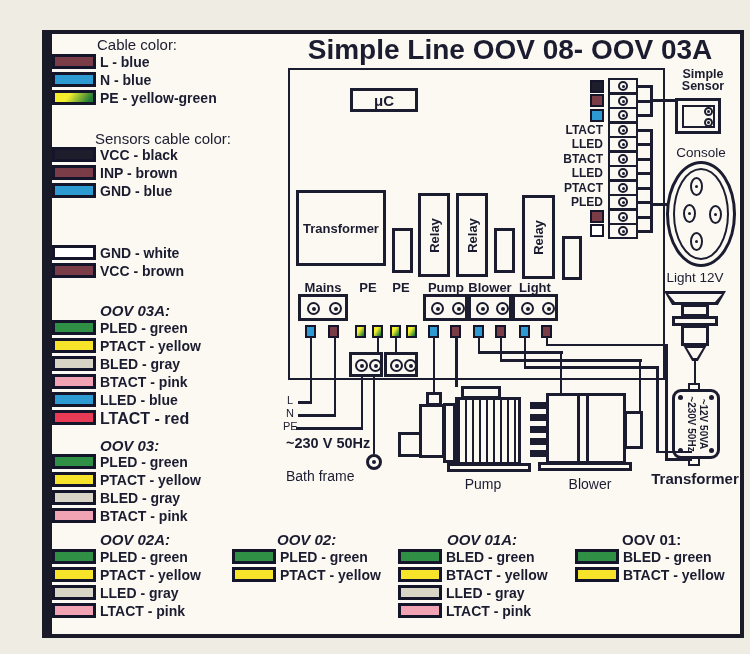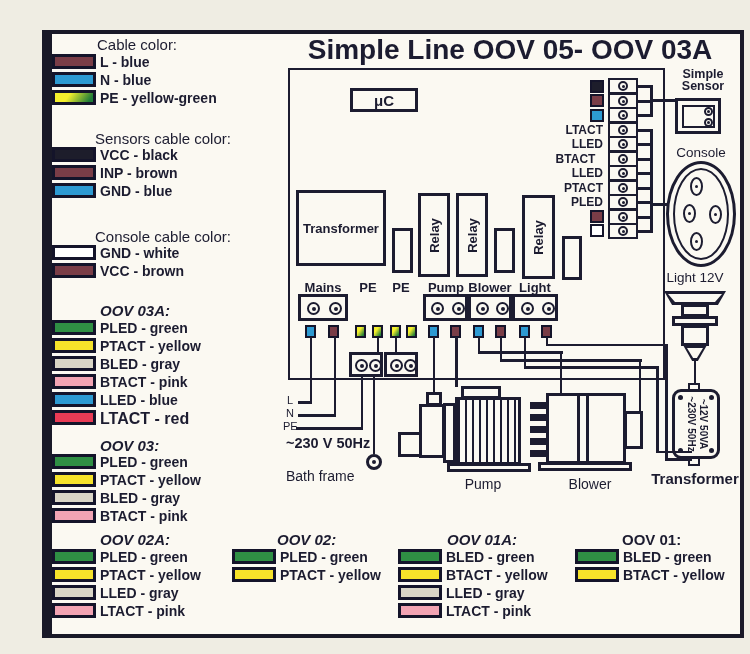--- a/index.html
+++ b/index.html
@@ -27,39 +27,38 @@
   .cflex{display:flex;align-items:center;justify-content:center}
   .vtext{transform:rotate(-90deg);font-weight:700;font-size:13px;white-space:nowrap}
   .scr{position:absolute;width:5px;height:5px;border-radius:50%;background:#1c1c30}
 </style>
 </head>
 <body>
 
 <div class="page">
   <div class="frame"></div>
 
-  <div class="lbl b" style="left:290px;top:34px;width:440px;text-align:center;font-size:28px">Simple Line OOV 05- OOV 03A</div>
+  <div class="lbl b" style="left:290px;top:34px;width:440px;text-align:center;font-size:28px">Simple Line OOV 08- OOV 03A</div>
 
   <div class="lbl" style="left:97px;top:36px;font-size:15px">Cable color:</div>
   <div class="sw" style="left: 52px; top: 54px; background: rgb(122, 61, 71);"></div>
   <div class="lbl b" style="left:100px;top:54px;font-size:14px">L - blue</div>
   <div class="sw" style="left: 52px; top: 72px; background: rgb(45, 154, 210);"></div>
   <div class="lbl b" style="left:100px;top:72px;font-size:14px">N - blue</div>
   <div class="sw" style="left: 52px; top: 90px; background: linear-gradient(125deg, rgb(244, 239, 45) 35%, rgb(31, 124, 56) 90%);"></div>
   <div class="lbl b" style="left:100px;top:90px;font-size:14px">PE - yellow-green</div>
 
   <div class="lbl" style="left:95px;top:130px;font-size:15px">Sensors cable color:</div>
   <div class="sw" style="left: 52px; top: 147px; background: rgb(29, 29, 43);"></div>
   <div class="lbl b" style="left:100px;top:147px;font-size:14px">VCC - black</div>
   <div class="sw" style="left: 52px; top: 165px; background: rgb(122, 61, 71);"></div>
   <div class="lbl b" style="left:100px;top:165px;font-size:14px">INP - brown</div>
   <div class="sw" style="left: 52px; top: 183px; background: rgb(45, 154, 210);"></div>
   <div class="lbl b" style="left:100px;top:183px;font-size:14px">GND - blue</div>
 
-  <div class="lbl" style="left:95px;top:228px;font-size:15px">Console cable color:</div>
   <div class="sw" style="left: 52px; top: 245px; background: rgb(255, 255, 255);"></div>
   <div class="lbl b" style="left:100px;top:245px;font-size:14px">GND - white</div>
   <div class="sw" style="left: 52px; top: 263px; background: rgb(122, 61, 71);"></div>
   <div class="lbl b" style="left:100px;top:263px;font-size:14px">VCC - brown</div>
 
   <div class="lbl b" style="left:100px;top:302px;font-size:15px;font-style:italic">OOV 03A:</div>
   <div class="sw" style="left: 52px; top: 320px; background: rgb(47, 143, 68);"></div>
   <div class="lbl b" style="left:100px;top:320px;font-size:14px">PLED - green</div>
   <div class="sw" style="left: 52px; top: 338px; background: rgb(246, 227, 42);"></div>
   <div class="lbl b" style="left:100px;top:338px;font-size:14px">PTACT - yellow</div>
@@ -264,21 +263,21 @@
 
   <div class="mk" style="left: 590px; top: 80px; width: 14px; background: rgb(29, 29, 43);"></div>
   <div class="mk" style="left: 590px; top: 94px; width: 14px; background: rgb(122, 61, 71);"></div>
   <div class="mk" style="left: 590px; top: 109px; width: 14px; background: rgb(45, 154, 210);"></div>
 
   <div class="mk" style="left: 590px; top: 210px; width: 14px; background: rgb(122, 61, 71);"></div>
   <div class="mk" style="left: 590px; top: 224px; width: 14px; background: rgb(255, 255, 255);"></div>
 
   <div class="lbl b" style="left:548px;top:123px;width:55px;text-align:right;font-size:12px">LTACT</div>
   <div class="lbl b" style="left:548px;top:137px;width:55px;text-align:right;font-size:12px">LLED</div>
-  <div class="lbl b" style="left:548px;top:152px;width:55px;text-align:center;font-size:12px">BTACT</div>
+  <div class="lbl b" style="left:548px;top:152px;width:55px;text-align:right;font-size:12px">BTACT</div>
   <div class="lbl b" style="left:548px;top:166px;width:55px;text-align:right;font-size:12px">LLED</div>
   <div class="lbl b" style="left:548px;top:181px;width:55px;text-align:right;font-size:12px">PTACT</div>
   <div class="lbl b" style="left:548px;top:195px;width:55px;text-align:right;font-size:12px">PLED</div>
 
   <div class="wire" style="left:636px;top:85px;width:16px;height:2.5px"></div>
   <div class="wire" style="left:636px;top:100px;width:16px;height:2.5px"></div>
   <div class="wire" style="left:636px;top:114px;width:16px;height:2.5px"></div>
   <div class="wire" style="left:636px;top:129px;width:16px;height:2.5px"></div>
   <div class="wire" style="left:636px;top:143px;width:16px;height:2.5px"></div>
   <div class="wire" style="left:636px;top:158px;width:16px;height:2.5px"></div>

